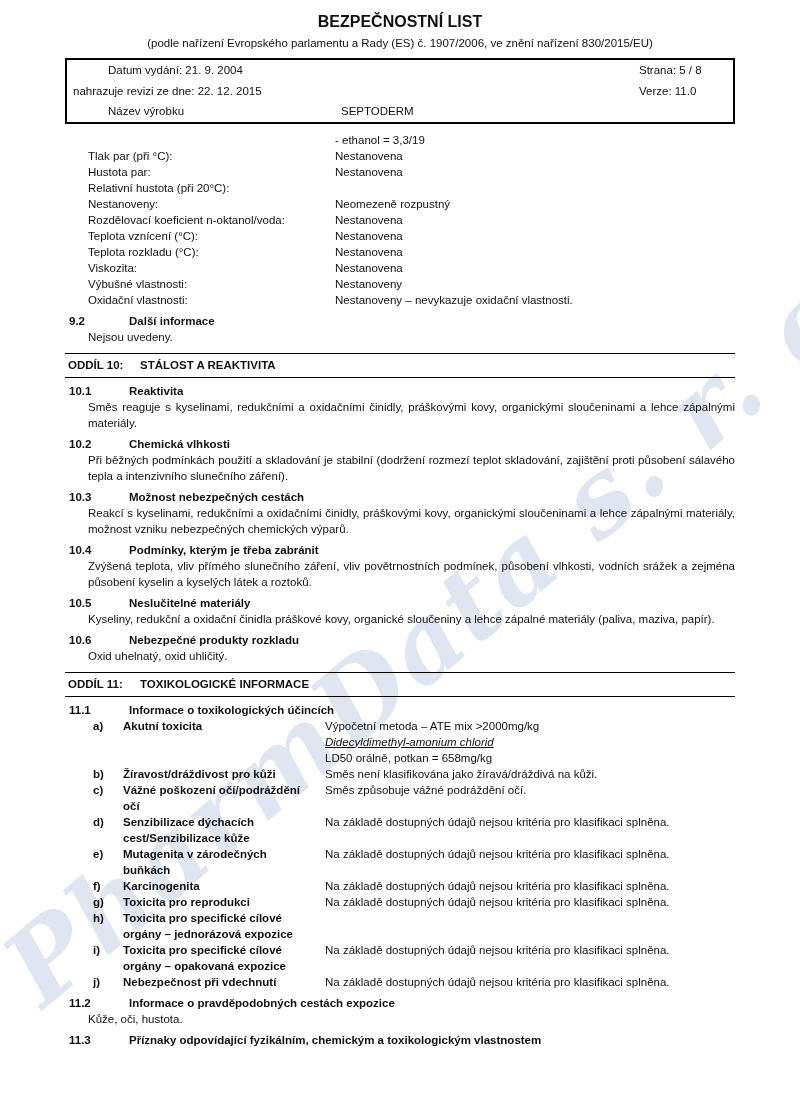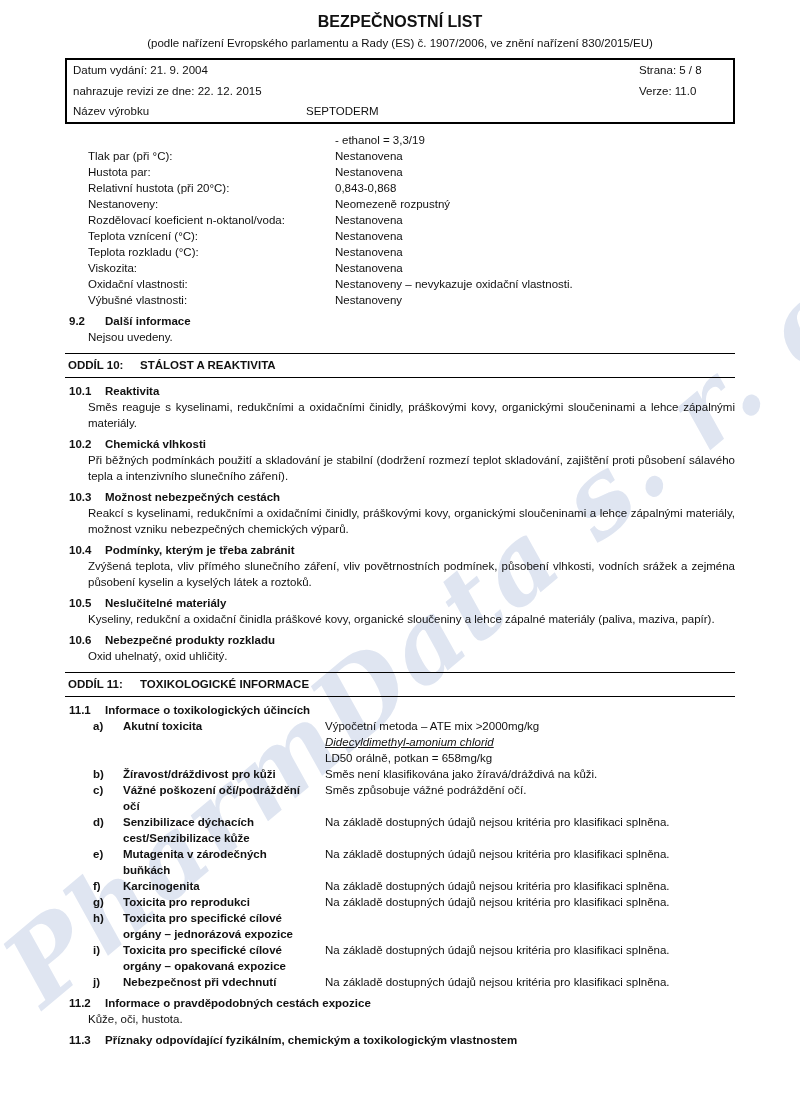--- a/index.html
+++ b/index.html
@@ -23,30 +23,30 @@
     transform-origin:0 0;
     white-space:nowrap;
     z-index:0;
     pointer-events:none;
   }
   .content {position:relative; z-index:1; padding:14px 65px 0 65px; font-size:11.5px; line-height:16px;}
   .doc-title {text-align:center; font-weight:bold; font-size:16px; line-height:16px; margin-bottom:5px;}
   .doc-subtitle {text-align:center; font-size:11.5px; margin-bottom:7px;}
   .info-table {border:2px solid #000; margin-bottom:8px;}
   .info-row {display:flex; align-items:center; height:20.5px; padding:0 6px;}
-  .info-c1 {width:233px; flex-shrink:0;}
+  .info-c1 {width:233px; flex-shrink:0;margin-left:35px;}
   .info-c2 {flex:1;}
   .info-c3 {width:88px; flex-shrink:0;}
   .prop-subline {margin-left:270px;}
   .prop-row {display:flex; margin-left:23px;}
   .prop-label {width:247px; flex-shrink:0;}
   .prop-value {flex:1;}
   .ss-head {display:flex; font-weight:bold; margin-top:5px;gap:12px;}
   .ss-num {width:24px; margin-left:4px; flex-shrink:0;}
-  .ss-title {flex:1;}
+  .ss-title {flex:1;margin-left:24px;}
   .ss-body {margin-left:23px; text-align:justify;}
   .band {display:flex; border-top:1.5px solid #000; border-bottom:1.5px solid #000; padding:3px 0 4px 0; font-weight:bold; margin-top:8px; margin-bottom:3px;}
   .band-num {width:72px; margin-left:3px; flex-shrink:0;}
   .tox-item {display:flex; align-items:flex-start; margin-left:28px;}
   .tox-letter {width:30px; flex-shrink:0; font-weight:bold;}
   .tox-label {width:202px; padding-right:24px; box-sizing:border-box; flex-shrink:0; font-weight:bold;}
   .tox-value {flex:1;}
   .chem {font-style:italic; text-decoration:underline;}
 </style>
 </head>
@@ -88,21 +88,20 @@
           <span class="prop-value">Nestanovena</span>
         </div>
 
         <div class="prop-row">
           <span class="prop-label">Hustota par:</span>
           <span class="prop-value">Nestanovena</span>
         </div>
 
         <div class="prop-row">
           <span class="prop-label">Relativní hustota (při 20°C):</span>
-          <span class="prop-value">0,843-0,868</span>
         </div>
 
         <div class="prop-row">
           <span class="prop-label">Nestanoveny:</span>
           <span class="prop-value">Neomezeně rozpustný</span>
         </div>
 
         <div class="prop-row">
           <span class="prop-label">Rozdělovací koeficient n-oktanol/voda:</span>
           <span class="prop-value">Nestanovena</span>
@@ -117,27 +116,27 @@
           <span class="prop-label">Teplota rozkladu (°C):</span>
           <span class="prop-value">Nestanovena</span>
         </div>
 
         <div class="prop-row">
           <span class="prop-label">Viskozita:</span>
           <span class="prop-value">Nestanovena</span>
         </div>
 
         <div class="prop-row">
+          <span class="prop-label">Výbušné vlastnosti:</span>
+          <span class="prop-value">Nestanoveny</span>
+        </div>
+
+        <div class="prop-row">
           <span class="prop-label">Oxidační vlastnosti:</span>
           <span class="prop-value">Nestanoveny – nevykazuje oxidační vlastnosti.</span>
-        </div>
-
-        <div class="prop-row">
-          <span class="prop-label">Výbušné vlastnosti:</span>
-          <span class="prop-value">Nestanoveny</span>
         </div>
       </div>
 
     <div class="ss-head">
       <span class="ss-num">9.2</span>
       <span class="ss-title">Další informace</span>
     </div>
     <div class="ss-body">Nejsou uvedeny.</div>
 
     <div class="band">

